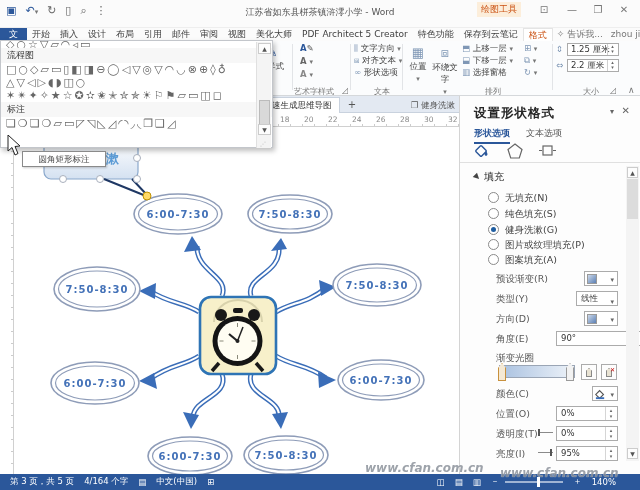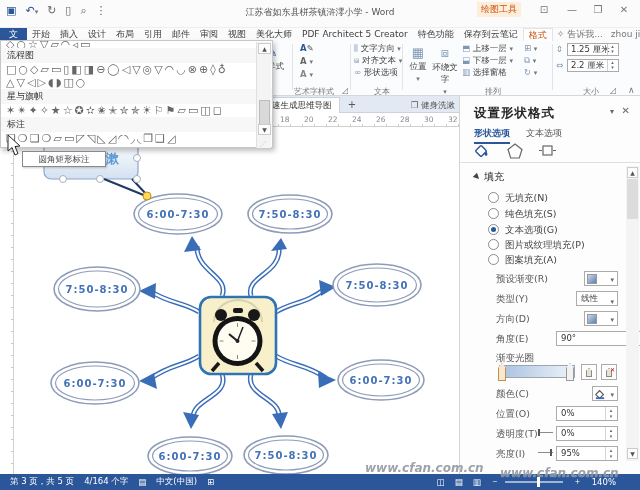--- a/index.html
+++ b/index.html
@@ -309,21 +309,20 @@
     <span class="hnum" style="left:410px">30</span>
     <span class="hnum" style="left:434px">32</span>
   </div>
   <div class="abs vruler"></div>
 
   <div class="abs shapespanel">
     <div class="sp-row" style="height:7px;line-height:7px;overflow:hidden">◇○☆▽▱◠◃▭</div>
     <div class="sp-head">流程图</div>
     <div class="sp-row">□○◇▱▭▯◧◨⊖◯◁▽◎▽◠◡⊗⊕◊♁</div>
     <div class="sp-row">△▽◁▷◖◗◫○</div>
-    <div class="sp-head">星与旗帜</div>
     <div class="sp-row">✶✴✦✧★☆✪✫✬✭✮✯☀⚐⚑▱▭◫◻</div>
     <div class="sp-head">标注</div>
     <div class="sp-row">❏❍❏❍▱▭◸◹◺◿◜◝◞◟❐❑◿</div>
     <div class="sp-scroll">
       <div class="sp-arr">▲</div>
       <div class="sp-thumb"></div>
       <div class="sp-arr" style="position:absolute;bottom:12px;left:0">▼</div>
       <div style="position:absolute;bottom:1px;left:3px;font-size:6px;color:#999">⋰</div>
     </div>
   </div>
@@ -354,21 +353,21 @@
       </svg>
     </div>
     <div class="abs" style="left:0;top:66px;width:181px;height:1px;background:#e0e0e0"></div>
     <div class="sect"><span class="tri"></span><span>填充</span></div>
 
     <div class="radio" style="top:96px"></div>
     <div class="rlabel" style="top:96px">无填充(N)</div>
     <div class="radio" style="top:112px"></div>
     <div class="rlabel" style="top:112px">纯色填充(S)</div>
     <div class="radio on" style="top:128px"></div>
-    <div class="rlabel" style="top:128px">文本选项(G)</div>
+    <div class="rlabel" style="top:128px">健身洗漱(G)</div>
     <div class="radio" style="top:143px"></div>
     <div class="rlabel" style="top:143px">图片或纹理填充(P)</div>
     <div class="radio" style="top:158px"></div>
     <div class="rlabel" style="top:158px">图案填充(A)</div>
 
     <div class="clabel" style="top:177px">预设渐变(R)</div>
     <div class="dropbtn" style="left:124px;top:175px;width:34px">
         <span class="swatch"></span>
         <span class="ddcar">▾</span>
       </div>

